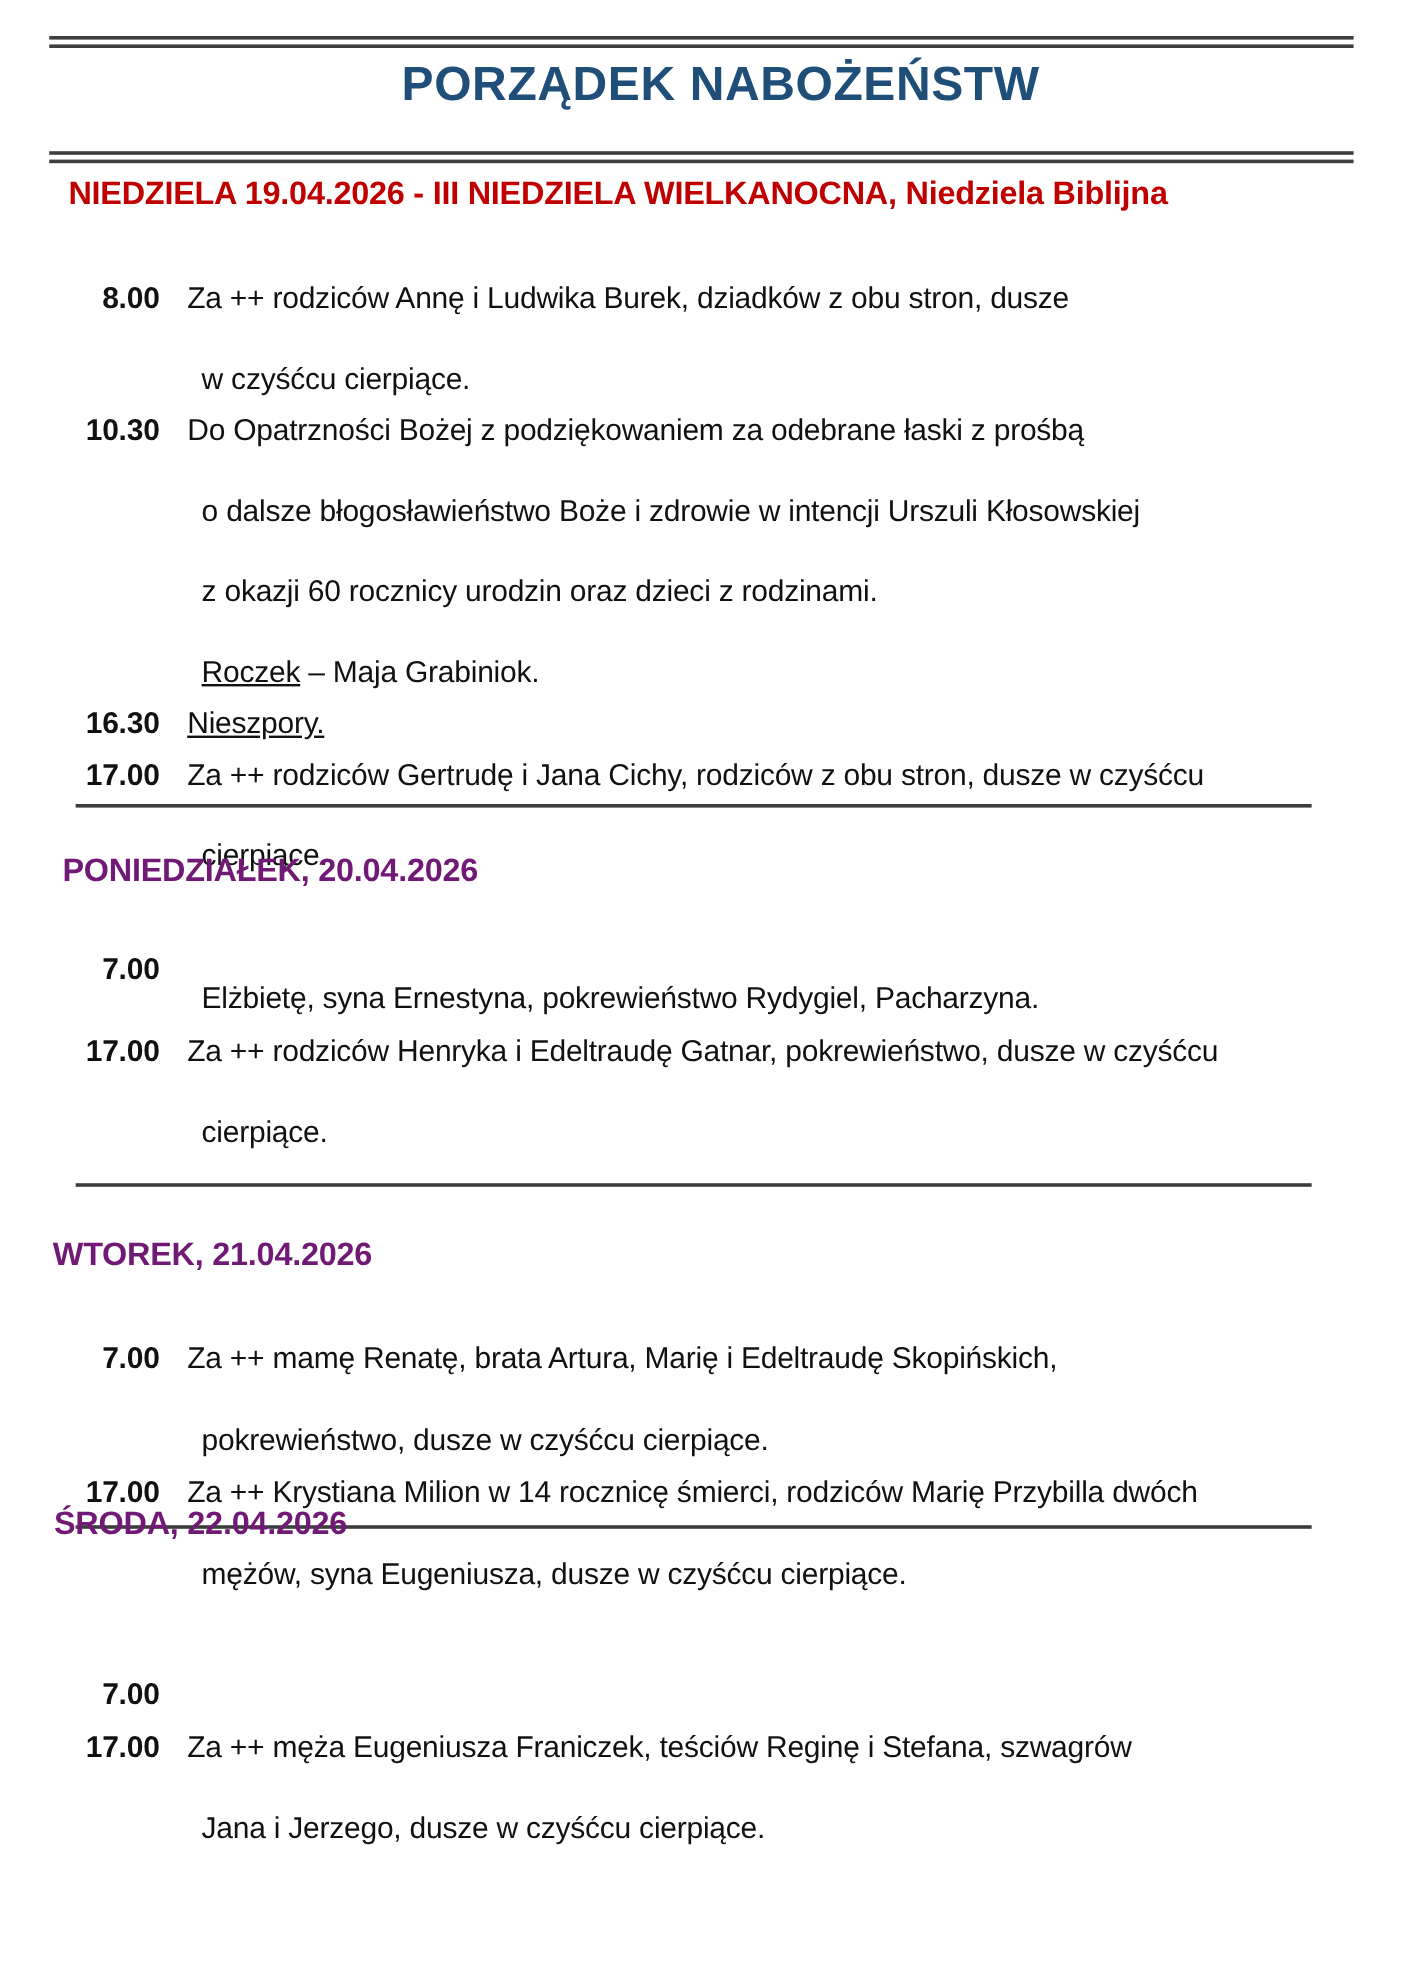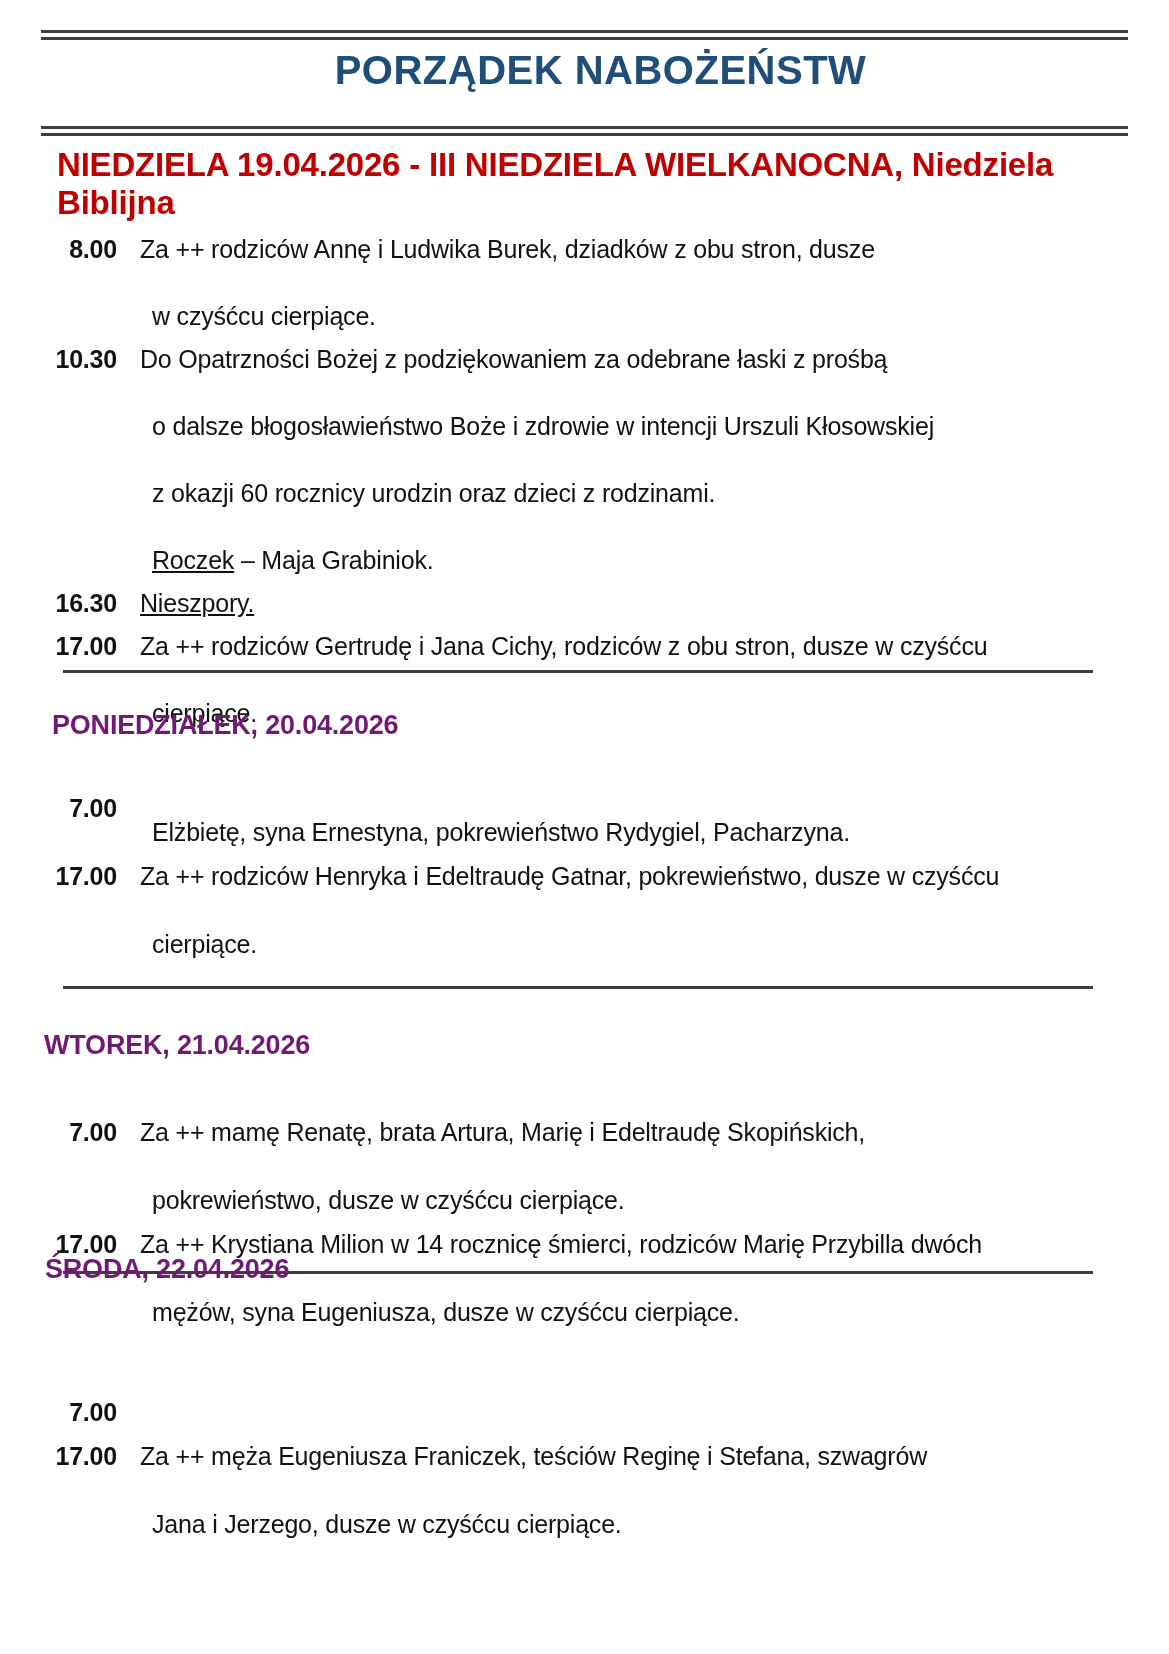--- a/index.html
+++ b/index.html
@@ -31,21 +31,21 @@
     text-align: center;
     font-size: 40px;
     font-weight: bold;
     letter-spacing: 0.5px;
     color: #1f4e79;
   }
   .sunday-heading {
     position: absolute;
     top: 146px;
     left: 57px;
-    font-size: 33px;
+    font-size: 27px;
     font-weight: bold;
     color: #c00000;
     letter-spacing: -0.2px;
   }
   .day-heading {
     position: absolute;
     font-size: 27px;
     font-weight: bold;
     color: #701a75;
     letter-spacing: -0.2px;
@@ -53,20 +53,21 @@
   .monday-heading    { top: 710px;  left: 52px; }
   .tuesday-heading   { top: 1030px; left: 44px; }
   .wednesday-heading { top: 1254px; left: 45px; }
   .entries {
     position: absolute;
     left: 0;
     width: 1120px;
     font-size: 25px;
     line-height: 43px;
     letter-spacing: -0.2px;
+    padding-left: 16px;
   }
   .sunday-entries    { top: 228px;  }
   .monday-entries    { top: 786px;  line-height: 44px; }
   .tuesday-entries   { top: 1110px; line-height: 44px; }
   .wednesday-entries { top: 1390px; line-height: 44px; }
   .entry { display: flex; align-items: flex-start; }
   .time {
     flex: 0 0 117px;
     text-align: right;
     font-weight: bold;

